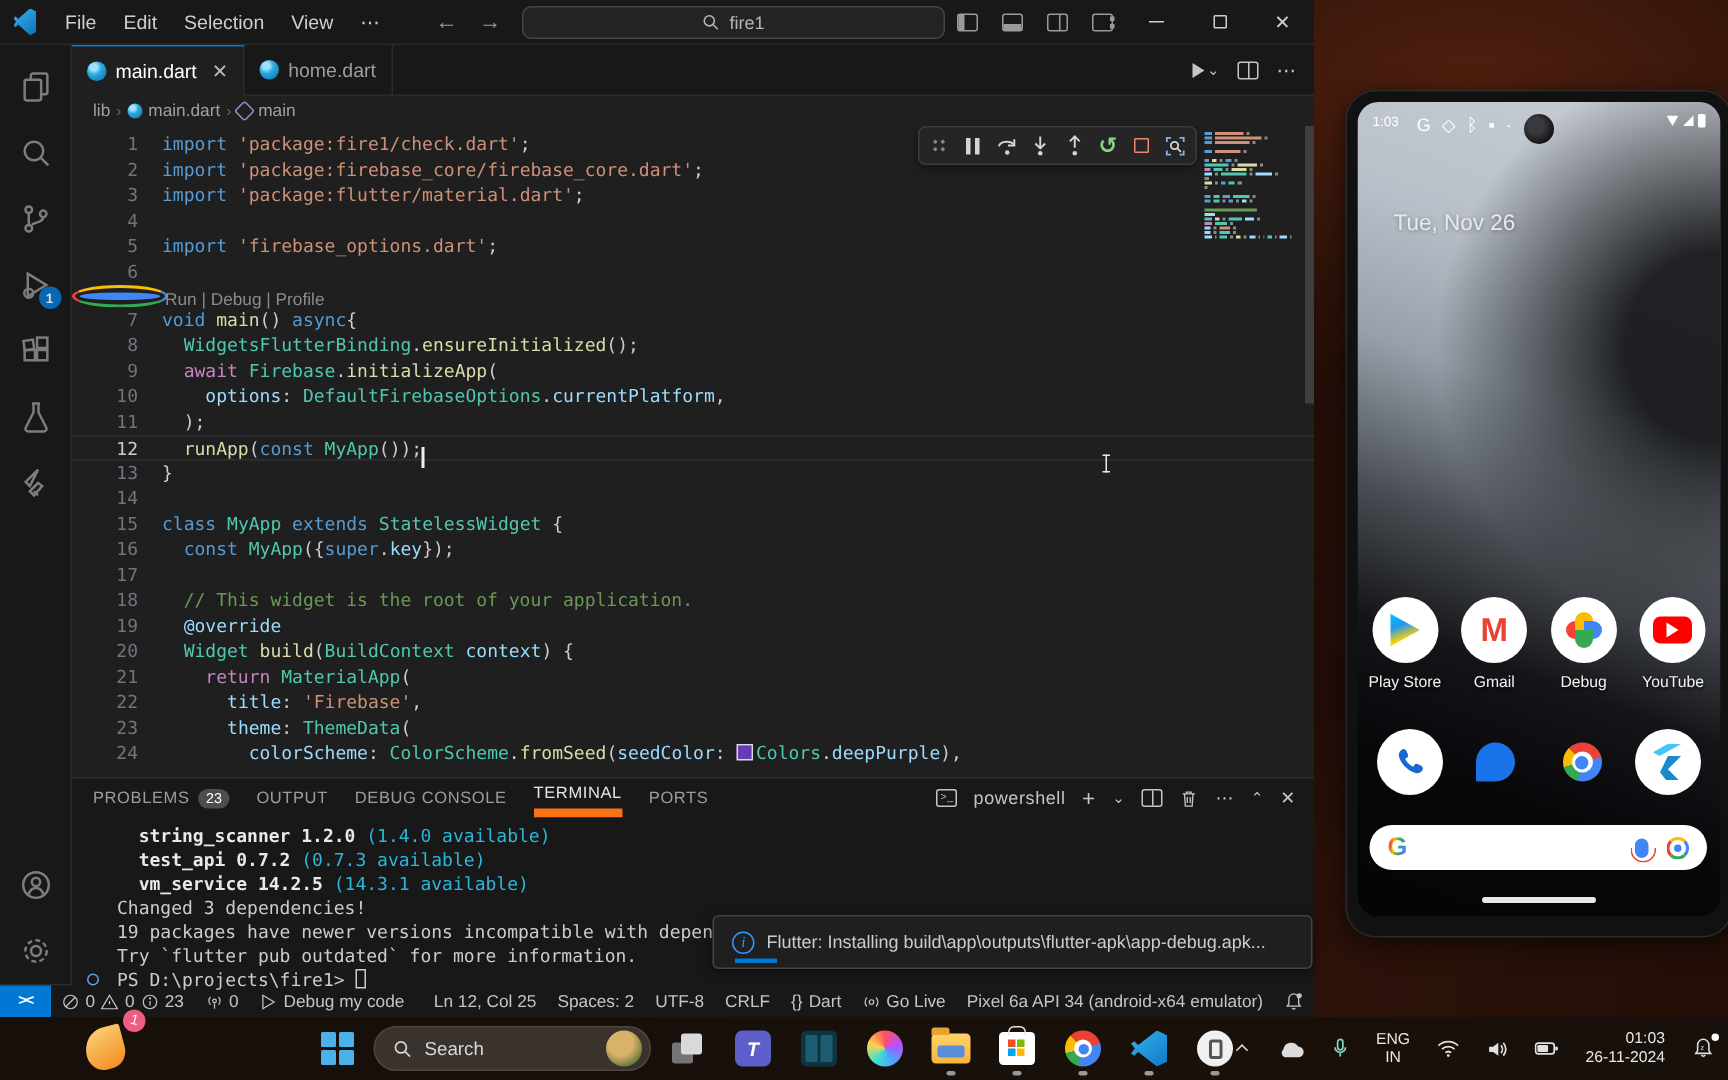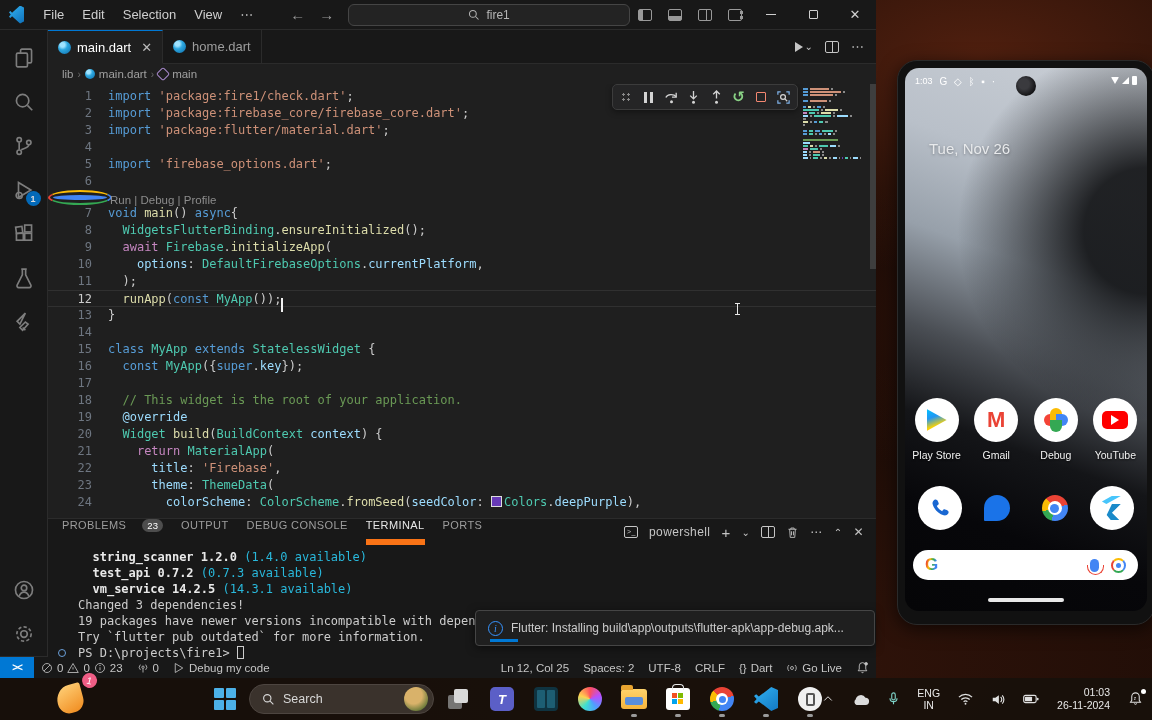--- a/index.html
+++ b/index.html
@@ -81,21 +81,21 @@
   .stopsq{width:10px;height:10px;border:1.6px solid #f48771;border-radius:1px}
   
   #minimap{position:absolute;left:755px;top:4px;width:58px}
   .mml{height:2px;margin-bottom:1px;display:flex;gap:2px}
   .mml i{height:2px;display:block}
   .vscroll{position:absolute;left:822px;top:0;width:7px;height:185px;background:rgba(121,121,121,.35)}
 
   
   .panel{height:138px;border-top:1px solid #2b2b2b;background:#181818;flex:none;display:flex;flex-direction:column;position:relative}
   .paneltabs{height:26px;display:flex;align-items:center;padding-left:14px;gap:18px;font-size:11px;color:#9d9d9d;letter-spacing:.4px;flex:none}
-  .ptab{display:flex;align-items:flex-start;gap:16px;height:100%;cursor:pointer}
+  .ptab{display:flex;align-items:center;gap:6px;height:100%;cursor:pointer}
   .ptab.active{color:#e7e7e7;border-bottom:6px solid #f97316}
   .pbadge{background:#4d4d4d;color:#fff;border-radius:8px;font-size:9.5px;padding:1px 5px;letter-spacing:0}
   .paneltools{margin-left:auto;display:flex;align-items:center;gap:11px;padding-right:12px;color:#c5c5c5;font-size:12px}
   .termicon{width:14px;height:12px;border:1px solid #c5c5c5;border-radius:2px;font-size:7px;line-height:10px;padding-left:2px;color:#c5c5c5}
   .term{flex:1;font-family:"DejaVu Sans Mono",monospace;font-size:12px;line-height:16px;padding:4px 0 0 30px;position:relative;white-space:pre;background:#181818}
   .tl{position:relative}
   .t{color:#cccccc}.b{color:#e9e9e9;font-weight:bold}.c{color:#29b8db}
   .tdeco{position:absolute;left:-20px;top:4px;width:8px;height:8px;border:1px solid #6a9fd8;border-radius:50%}
   .tcursor{display:inline-block;width:7px;height:13px;border:1px solid #ccc;vertical-align:-2px}
 
@@ -581,41 +581,42 @@
           <span>{}</span>
           <span>Dart</span>
         </span>
       <span class="sbi">
         <svg width="12" height="12" viewBox="0 0 16 16">
             <circle cx="8" cy="8" r="2"></circle>
             <path d="M4 12a5.6 5.6 0 010-8M12 4a5.6 5.6 0 010 8"></path>
           </svg>
           <span>Go Live</span>
       </span>
+      <span class="sbi">Pixel 6a API 34 (android-x64 emulator)</span>
       <span class="sbi">
         <svg width="13" height="13" viewBox="0 0 16 16">
             <path d="M8 2a4 4 0 00-4 4v4l-1.3 2h10.6L12 10V6a4 4 0 00-4-4zM6.7 13.5a1.4 1.4 0 002.6 0"></path>
             <circle cx="12.5" cy="3.5" r="1.6" fill="#c5c5c5"></circle>
           </svg>
       </span>
     </span>
   </div>
 
   <div class="toast">
     <span class="info-i">i</span>
     <span>Flutter: Installing build\app\outputs\flutter-apk\app-debug.apk...</span>
     <span class="tprog"></span>
   </div>
 </div>
 
 <div id="emu">
   <div class="screen">
     <div class="pstatus">
       <span>1:03</span>
-      <span style="margin-left:7px;letter-spacing:2px;font-size:10px">G ◇ ᛒ ▪ ·</span>
+      <span style="margin-left:12px;letter-spacing:2px;font-size:12px">G ◇ ᛒ ▪ ·</span>
       <span class="pright">
         <i class="pwifi"></i>
         <i class="psig"></i>
         <i class="pbat"></i>
       </span>
     </div>
     <div class="camhole"></div>
     <div class="pdate">Tue, Nov 26</div>
 
     <div class="appgrid">

